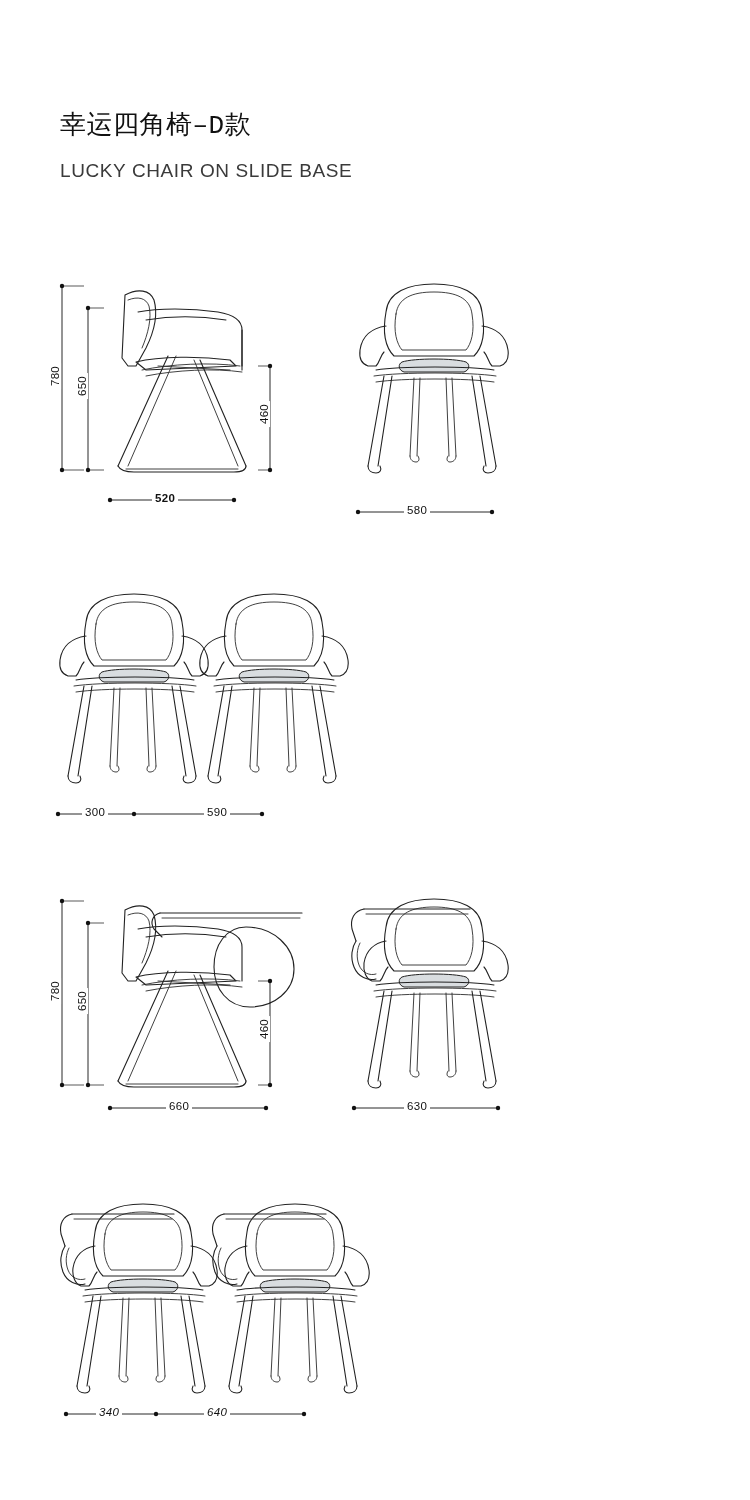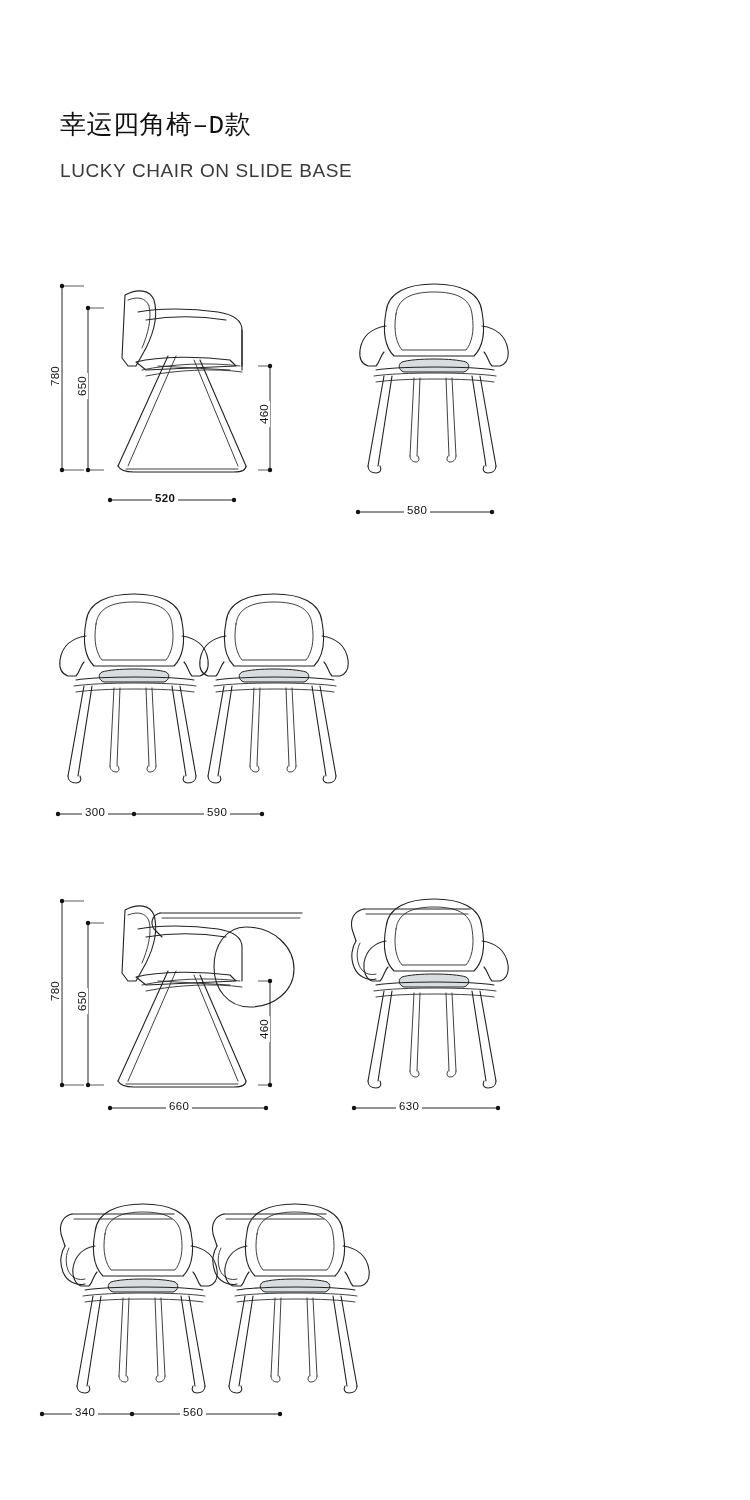--- a/index.html
+++ b/index.html
@@ -376,21 +376,21 @@
       <path class="ln-thin" d="M126 186 C 126 190, 123 192, 120 192 C 117 192, 116 189, 118 186"></path>
     </svg>
   </div>
 
   <div class="group" style="left:348px; top:1100px;">
     <svg width="156" height="16" viewBox="0 0 156 16">
       <line class="dimline" x1="6" y1="8" x2="150" y2="8"></line>
       <circle class="dimdot" cx="6" cy="8" r="2.2"></circle>
       <circle class="dimdot" cx="150" cy="8" r="2.2"></circle>
     </svg>
-    <div class="dim-label" style="left:48px; top:0px;text-align:right;">630</div>
+    <div class="dim-label" style="left:56px; top:0px;text-align:right;">630</div>
   </div>
 
   <div class="group" style="left:50px; top:1190px; width:330px; height:220px;">
     <svg width="330" height="220" viewBox="0 0 330 220">
       <g>
 
         <path class="ln" d="M22 24 L 124 24"></path>
         <path class="ln-thin" d="M24 29 L 122 29"></path>
         <path class="ln" d="M22 24 C 13 26, 9 34, 11 44 L 15 56"></path>
         <path class="ln" d="M15 56 C 11 62, 9 72, 13 82 C 17 92, 27 96, 35 94"></path>
@@ -440,25 +440,25 @@
         <path class="ln-thin" d="M73 108 L 69 186"></path>
         <path class="ln-thin" d="M79 108 L 76 186"></path>
         <path class="ln-thin" d="M111 108 L 115 186"></path>
         <path class="ln-thin" d="M105 108 L 108 186"></path>
         <path class="ln-thin" d="M69 186 C 69 190, 72 192, 75 192 C 78 192, 79 189, 77 186"></path>
         <path class="ln-thin" d="M115 186 C 115 190, 112 192, 109 192 C 106 192, 105 189, 107 186"></path>
       </g>
     </svg>
   </div>
 
-  <div class="group" style="left:36px; top:1406px;">
+  <div class="group" style="left:60px; top:1406px;font-style:italic;">
     <svg width="250" height="16" viewBox="0 0 250 16">
       <line class="dimline" x1="6" y1="8" x2="96" y2="8"></line>
       <circle class="dimdot" cx="6" cy="8" r="2.2"></circle>
       <circle class="dimdot" cx="96" cy="8" r="2.2"></circle>
       <line class="dimline" x1="96" y1="8" x2="244" y2="8"></line>
       <circle class="dimdot" cx="244" cy="8" r="2.2"></circle>
     </svg>
     <div class="dim-label" style="left:36px; top:0px;">340</div>
-    <div class="dim-label" style="left:144px; top:0px;">560</div>
+    <div class="dim-label" style="left:144px; top:0px;">640</div>
   </div>
 
 </div>
 
 </body></html>

